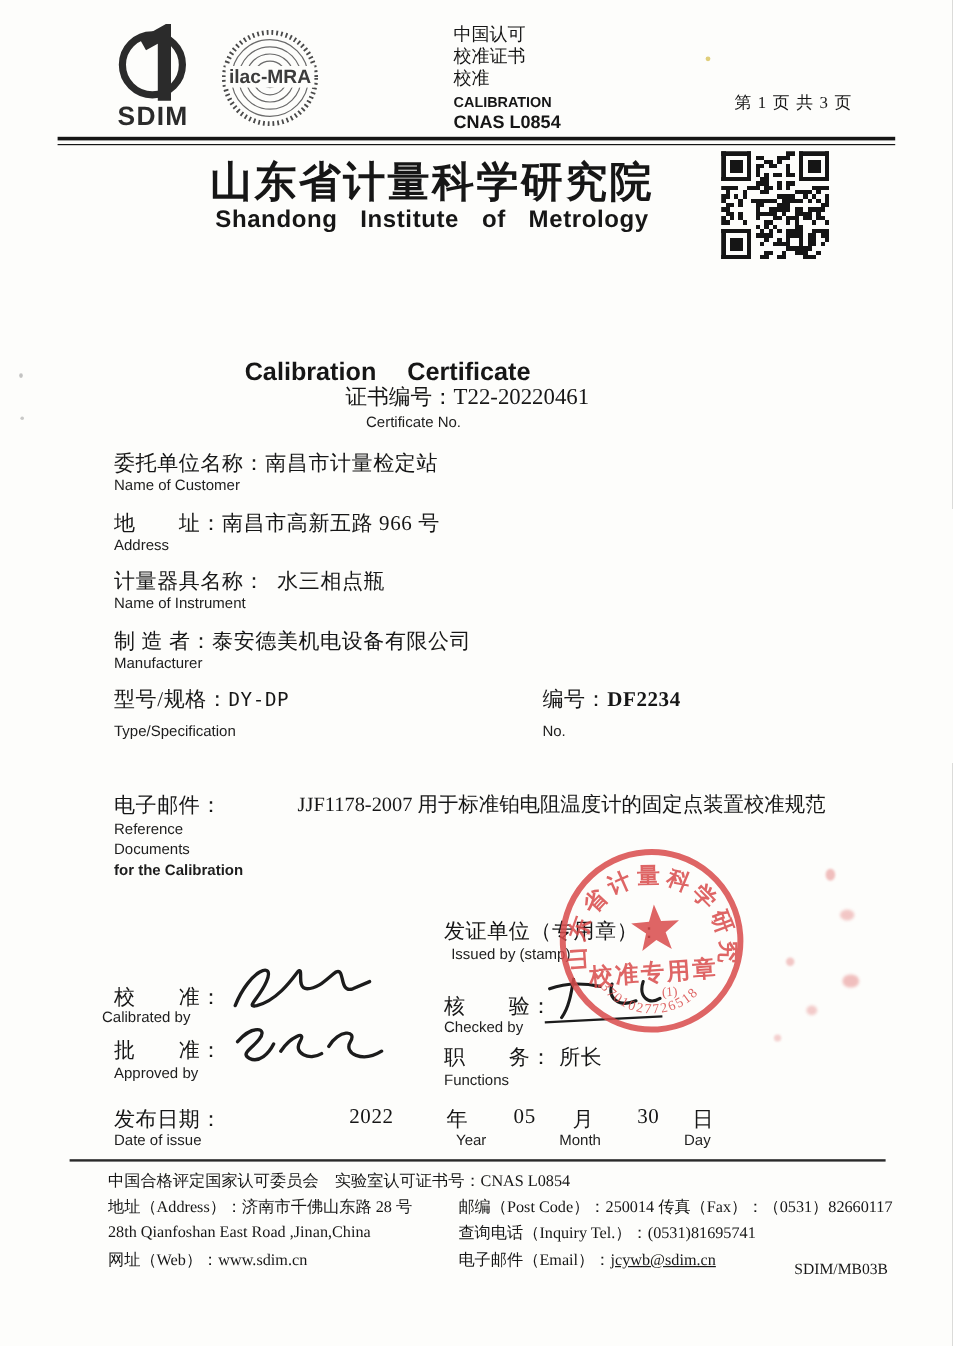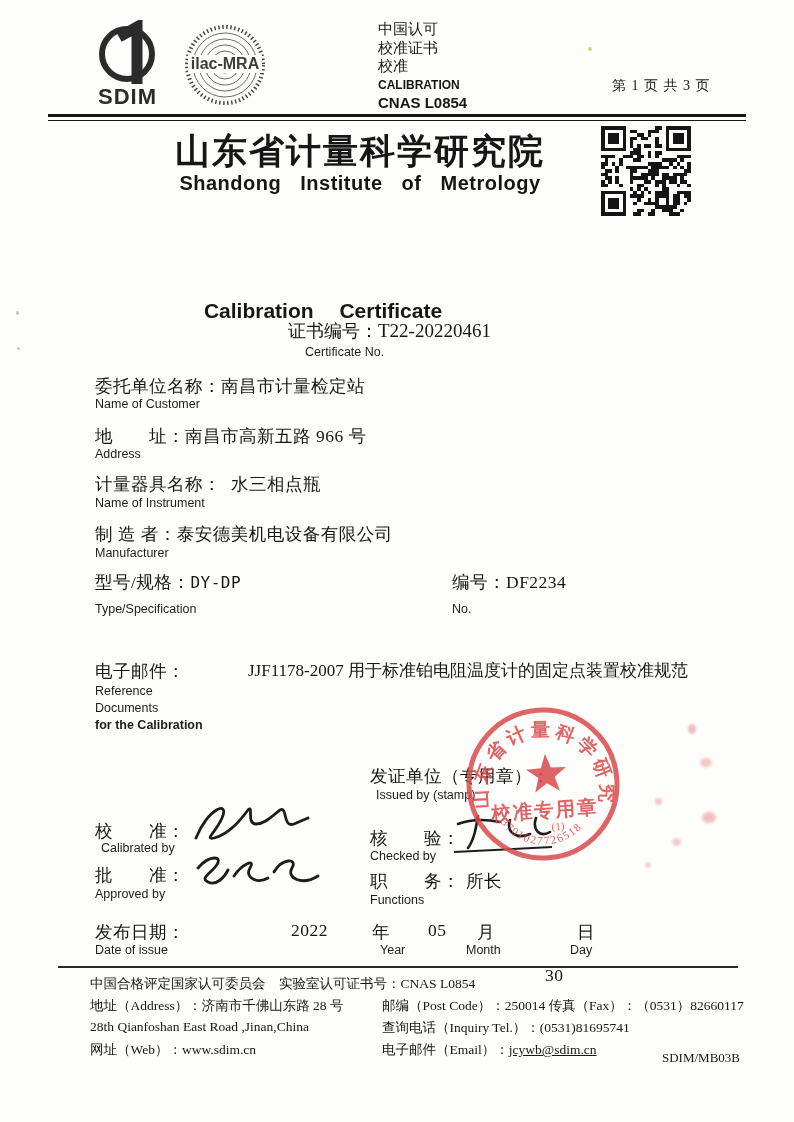--- a/index.html
+++ b/index.html
@@ -307,34 +307,34 @@
 
   <div class="abs zh lbl" style="left:95px;top:472px;"><span>计量器具名称：</span><span style="margin-left:10px;">水三相点瓶</span></div>
   <div class="abs en sub" style="left:95px;top:496px;">Name of Instrument</div>
 
   <div class="abs zh lbl" style="left:95px;top:522px;"><span>制 造 者：</span><span>泰安德美机电设备有限公司</span></div>
   <div class="abs en sub" style="left:95px;top:546px;">Manufacturer</div>
 
   <div class="abs zh lbl" style="left:95px;top:570px;"><span>型号/规格：</span><span style="font-family:'DejaVu Sans Mono','Liberation Mono',monospace;font-size:16px;">DY-DP</span></div>
   <div class="abs en sub" style="left:95px;top:602px;">Type/Specification</div>
 
-  <div class="abs zh lbl" style="left:452px;top:570px;"><span>编号：</span><span style="font-weight:normal;margin-top:16px;">DF2234</span></div>
+  <div class="abs zh lbl" style="left:452px;top:570px;"><span>编号：</span><span style="font-weight:bold;margin-top:16px;">DF2234</span></div>
   <div class="abs en sub" style="left:452px;top:602px;">No.</div>
 
   <div class="abs zh lbl" style="left:95px;top:659px;">电子邮件：</div>
   <div class="abs zh" style="left:248px;top:659px;font-size:17px;white-space:nowrap;">JJF1178-2007 用于标准铂电阻温度计的固定点装置校准规范</div>
   <div class="abs en sub" style="left:95px;top:684px;">Reference</div>
   <div class="abs en sub" style="left:95px;top:701px;">Documents</div>
   <div class="abs en sub" style="left:95px;top:718px;font-weight:bold;">for the Calibration</div>
 
   <div class="abs zh lbl" style="left:370px;top:764px;z-index:3;">发证单位（专用章）：</div>
   <div class="abs en sub" style="left:376px;top:788px;z-index:3;">Issued by (stamp)</div>
 
   <div class="abs zh lbl" style="left:95px;top:819px;">校　　准：</div>
-  <div class="abs en sub" style="left:101px;top:841px;">Calibrated by</div>
+  <div class="abs en sub" style="left:85px;top:841px;">Calibrated by</div>
   <div class="sig" style="left:190px;top:798px;">
     <svg width="130" height="52" viewBox="0 0 130 52">
       <path d="M6 40 C 18 10, 40 2, 32 20 C 26 34, 14 42, 24 40 C 40 36, 52 20, 58 12 C 64 6, 56 26, 66 26 C 76 26, 84 16, 90 12 C 98 8, 92 30, 104 26 L 118 20" fill="none" stroke="#1c1c1c" stroke-width="2.8" stroke-linecap="round"></path>
     </svg>
   </div>
 
   <div class="abs zh lbl" style="left:95px;top:863px;">批　　准：</div>
   <div class="abs en sub" style="left:95px;top:887px;">Approved by</div>
   <div class="sig" style="left:190px;top:850px;">
     <svg width="140" height="50" viewBox="0 0 140 50">
@@ -381,21 +381,21 @@
   <div class="speck" style="left:645px;top:862px;width:6px;height:6px;background:#d94b4b;opacity:.25;filter:blur(1px);"></div>
 
   <div class="abs zh lbl" style="left:95px;top:920px;">发布日期：</div>
   <div class="abs en sub" style="left:95px;top:943px;">Date of issue</div>
   <div class="abs zh lbl" style="left:291px;top:920px;">2022</div>
   <div class="abs zh lbl" style="left:372px;top:920px;">年</div>
   <div class="abs en sub" style="left:380px;top:943px;">Year</div>
   <div class="abs zh lbl" style="left:428px;top:920px;">05</div>
   <div class="abs zh lbl" style="left:477px;top:920px;">月</div>
   <div class="abs en sub" style="left:466px;top:943px;">Month</div>
-  <div class="abs zh lbl" style="left:531px;top:965px;margin-left:14px;">30</div>
+  <div class="abs zh lbl" style="left:531px;top:920px;">30</div>
   <div class="abs zh lbl" style="left:577px;top:920px;">日</div>
   <div class="abs en sub" style="left:570px;top:943px;">Day</div>
 
   <div class="abs rule-single" style="left:58px;top:966px;width:680px;"></div>
 
   <div class="abs zh footer-line" style="left:90px;top:975px;">中国合格评定国家认可委员会　实验室认可证书号：CNAS L0854</div>
   <div class="abs zh footer-line" style="left:90px;top:997px;">地址（Address）：济南市千佛山东路 28 号</div>
   <div class="abs zh footer-line" style="left:382px;top:997px;">邮编（Post Code）：250014 传真（Fax）：（0531）82660117</div>
   <div class="abs zh footer-line" style="left:90px;top:1019px;">28th Qianfoshan East Road ,Jinan,China</div>
   <div class="abs zh footer-line" style="left:382px;top:1019px;">查询电话（Inquiry Tel.）：(0531)81695741</div>

